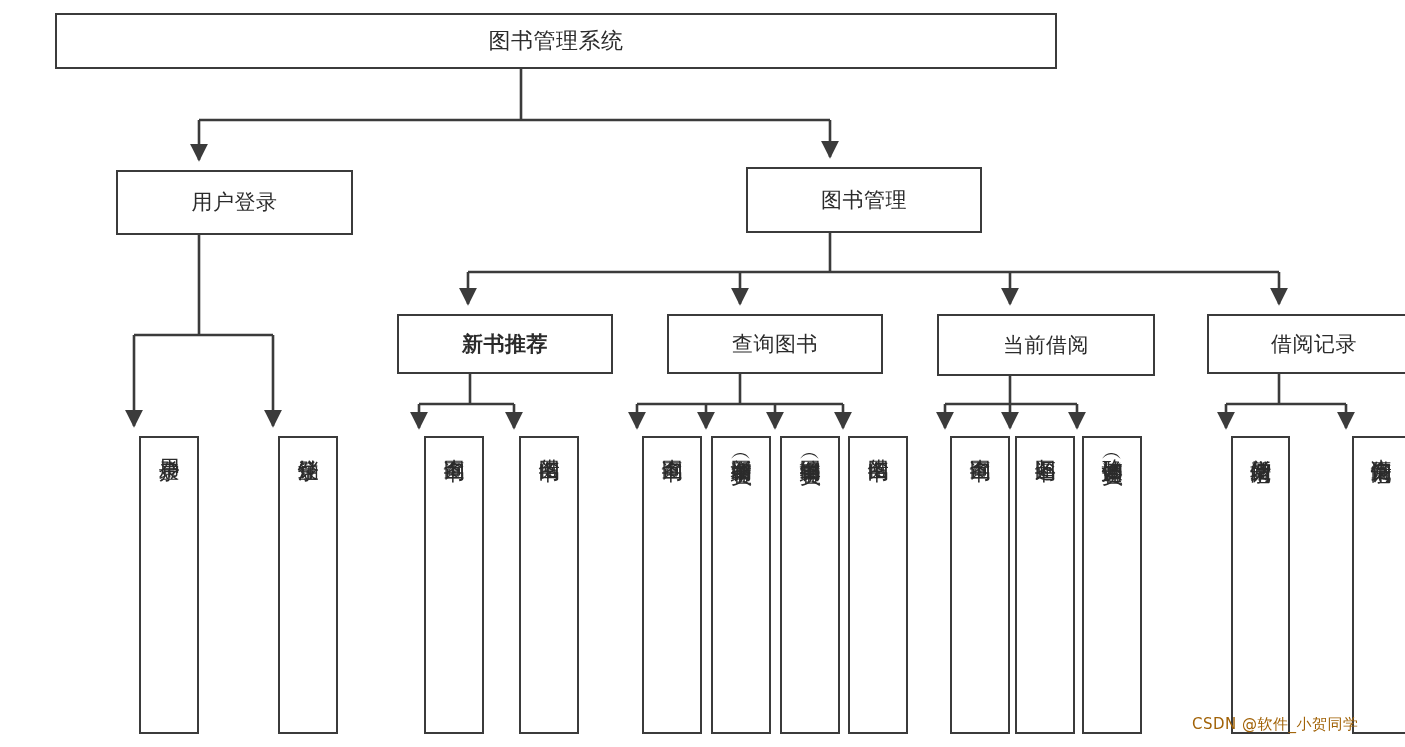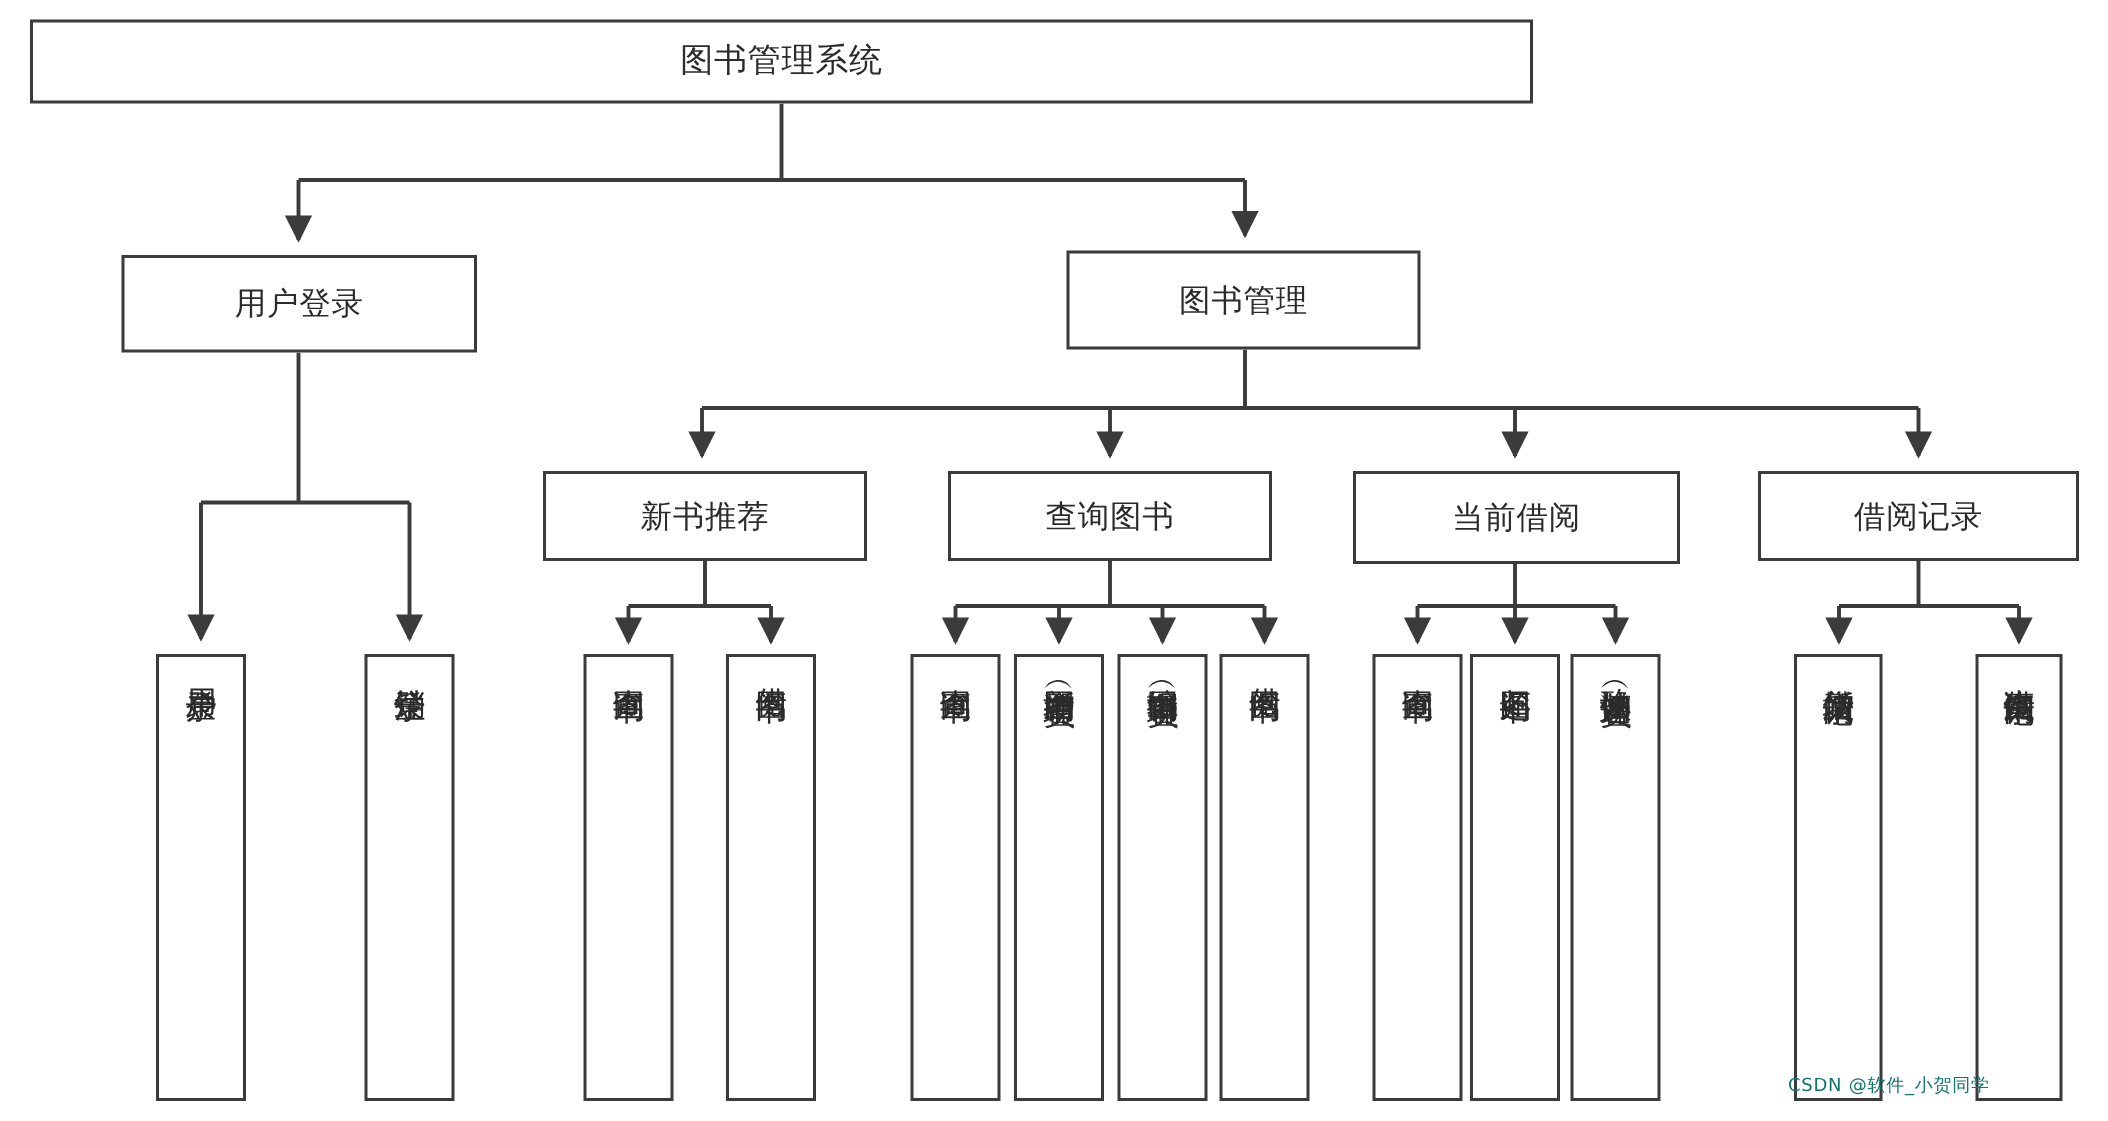--- a/index.html
+++ b/index.html
@@ -27,20 +27,21 @@
   }
   .node {
     position: absolute;
     box-sizing: border-box;
     border: 2px solid #3b3b3b;
     background: #ffffff;
     display: flex;
     align-items: center;
     justify-content: center;
     color: #2b2b2b;
+    margin-left: 35px;
   }
   .node .label {
     display: block;
     text-align: center;
     line-height: 1.18;
     letter-spacing: 0.5px;
   }
   .node.horiz .label {
     font-size: 21px;
     white-space: nowrap;
@@ -56,22 +57,22 @@
     line-height: 1.06;
     letter-spacing: 1px;
     white-space: normal;
     max-height: 100%;
   }
   .node.title .label {
     font-size: 22px;
   }
   .watermark {
     position: absolute;
-    font-size: 12px;
-    color: #0f766e;
+    font-size: 15px;
+    color: #a16207;
     white-space: nowrap;
     letter-spacing: 0.5px;
   }
 </style>
 </head>
 <body>
 
 <div id="canvas">
 
   <svg class="wires" viewBox="0 0 1405 747" xmlns="http://www.w3.org/2000/svg">
@@ -128,21 +129,21 @@
     <span class="label">图书管理系统</span>
   </div>
 
   <div class="node horiz" style="left:81px; top:170px; width:237px; height:65px;">
     <span class="label">用户登录</span>
   </div>
   <div class="node horiz" style="left:711px; top:167px; width:236px; height:66px;">
     <span class="label">图书管理</span>
   </div>
 
-  <div class="node horiz" style="left:362px; top:314px; width:216px; height:60px;">
+  <div class="node horiz" style="left:362px; top:314px; width:216px; height:60px;font-weight:bold;">
     <span class="label">新书推荐</span>
   </div>
   <div class="node horiz" style="left:632px; top:314px; width:216px; height:60px;">
     <span class="label">查询图书</span>
   </div>
   <div class="node horiz" style="left:902px; top:314px; width:218px; height:62px;">
     <span class="label">当前借阅</span>
   </div>
   <div class="node horiz" style="left:1172px; top:314px; width:214px; height:60px;">
     <span class="label">借阅记录</span>

